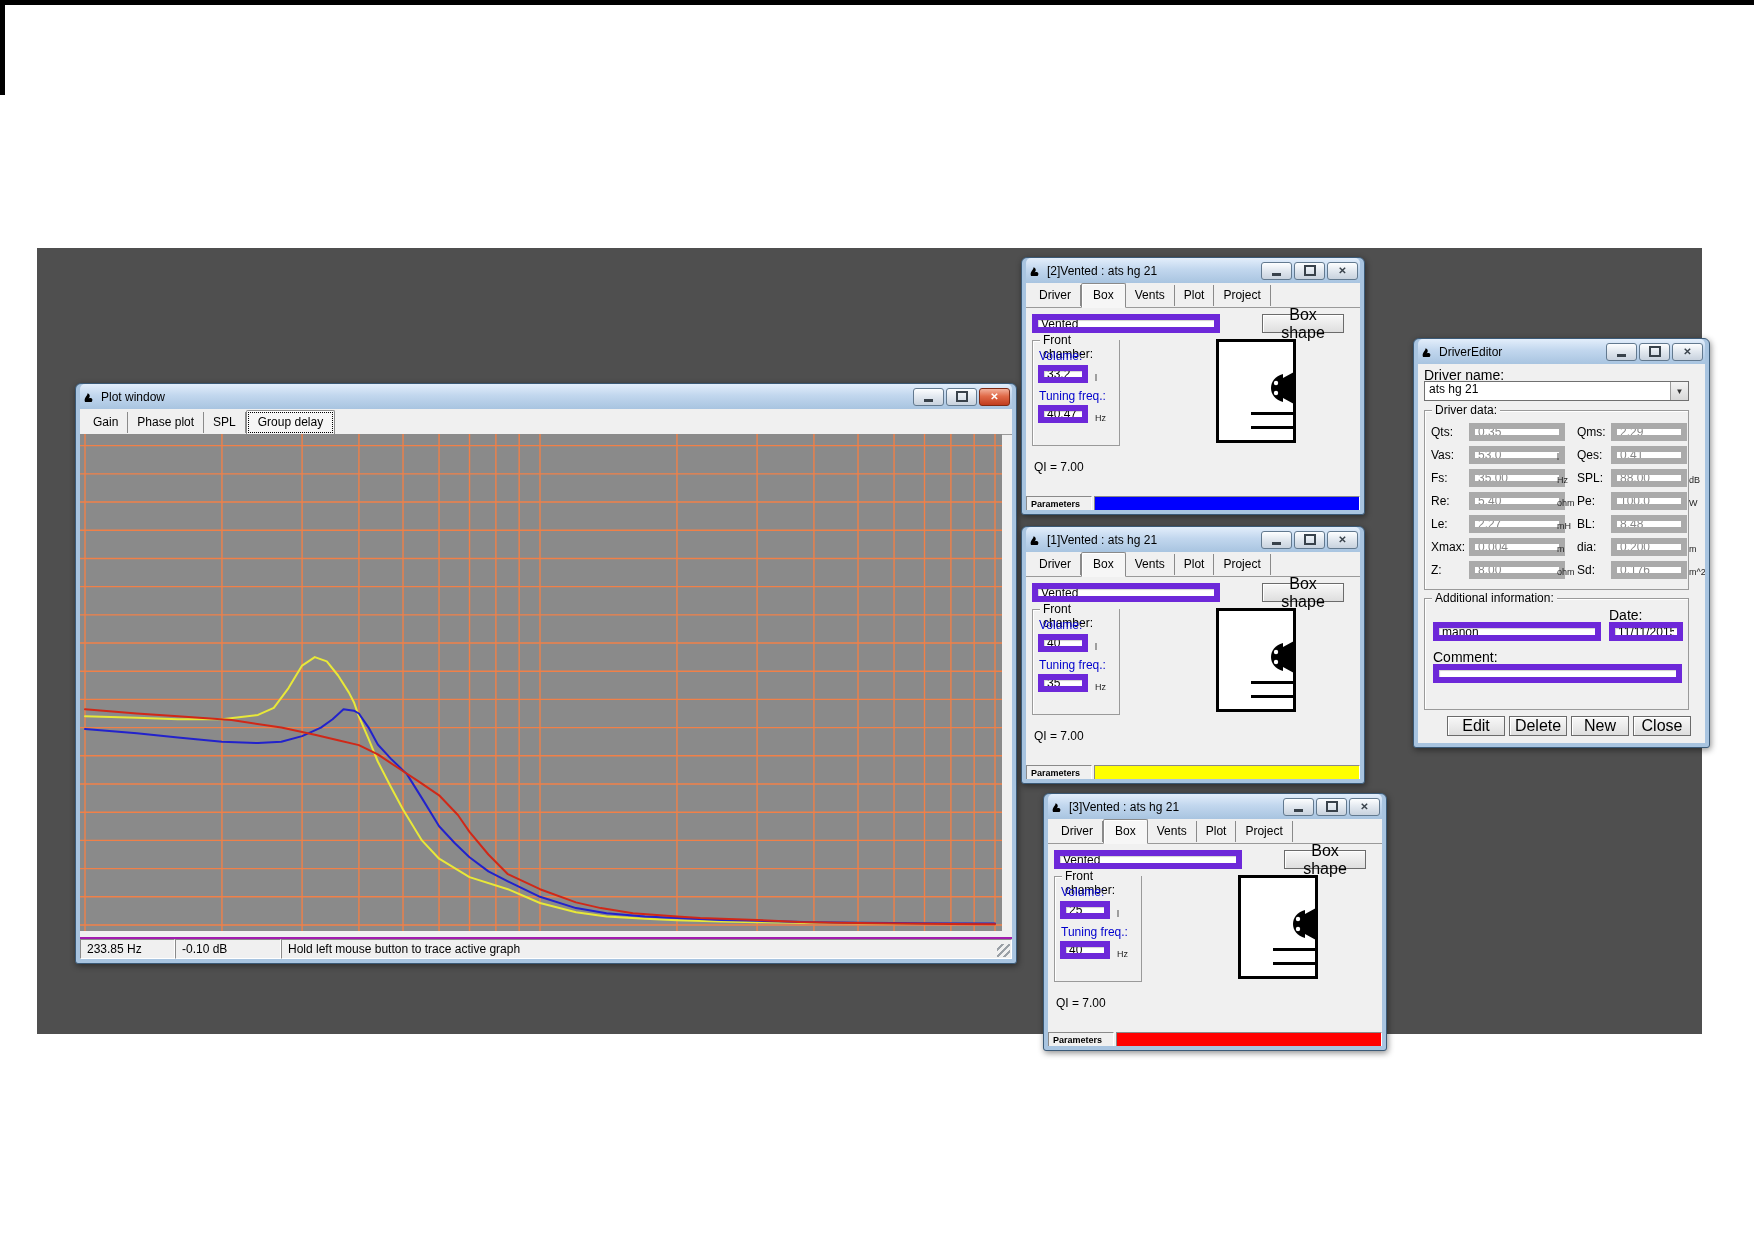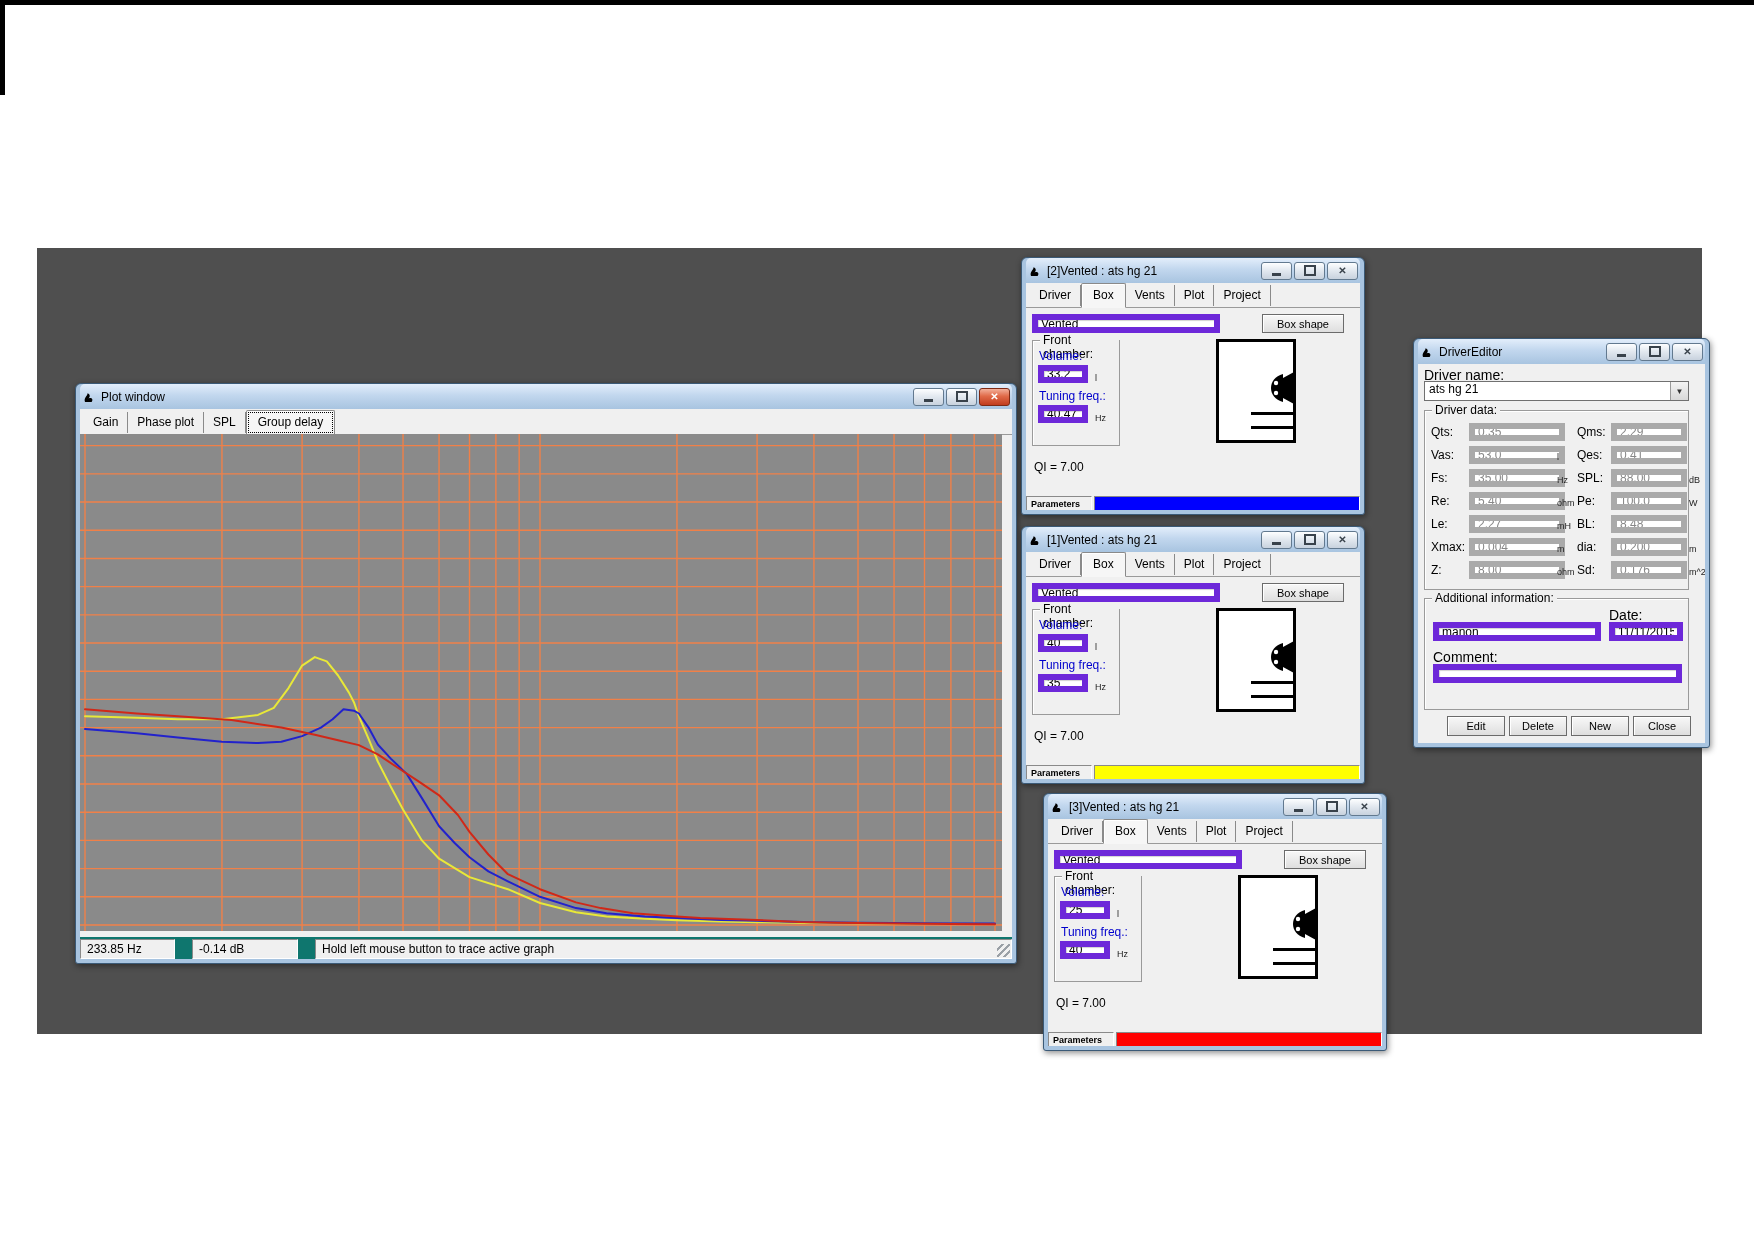--- a/index.html
+++ b/index.html
@@ -27,33 +27,33 @@
   .tabstrip{display:flex;align-items:flex-end;height:25px;background:#f0f0f0;padding-left:4px;
             border-bottom:1px solid #9a9a9a;}
   .tab{padding:3px 9px 4px;color:#000;border-right:1px solid #8a8a8a;margin-bottom:1px;cursor:default;}
   .tab.active{background:#f6f6f6;border:1px solid #8a8a8a;border-bottom:1px solid #f6f6f6;
               margin-bottom:-1px;padding:4px 11px 5px;border-radius:2px 2px 0 0;
               box-shadow:inset 1px 1px 0 #ffffff;}
   .tab.focus{outline:1px dotted #000;outline-offset:-3px;}
 
   
   #plot-area{position:absolute;left:0;top:25px;width:922px;height:497px;background:#8a8a8a;}
-  .statusbar{position:absolute;left:0;bottom:0;width:100%;height:22px;background:#0f766e;
-             display:flex;gap:17px;align-items:stretch;padding-top:2px;box-sizing:border-box;}
+  .statusbar{position:absolute;left:0;bottom:0;width:100%;height:22px;background:#a21caf;
+             display:flex;gap:0;align-items:stretch;padding-top:2px;box-sizing:border-box;}
   .scell{border:1px solid;border-color:#8a8a8a #ffffff #ffffff #8a8a8a;background:#f0f0f0;
          padding:1px 6px;font-size:12px;display:flex;align-items:center;box-sizing:border-box;}
   .grip{position:absolute;right:2px;bottom:2px;width:13px;height:13px;
         background:repeating-linear-gradient(135deg,transparent 0 3px,#9aa0a6 3px 5px);}
 
   
   .ctl-input{border:6px solid #6d28d9;background:#fff;font-family:"Liberation Sans",sans-serif;
              font-size:12px;padding:1px 3px;box-sizing:border-box;
              box-shadow:inset 1px 1px 1px rgba(0,0,0,.18);}
   .ctl-input:disabled,.ctl-input.grayed{color:#888;border-color:#aaa;box-shadow:none;}
-  .btn{border:1px solid #6b6b6b;background:linear-gradient(#f8f8f8,#dedede);font-size:11px;
+  .btn{border:1px solid #6b6b6b;background:linear-gradient(#f8f8f8,#dedede);font-size:16px;
        font-family:"Liberation Sans",sans-serif;box-shadow:inset 1px 1px 0 #fff;cursor:default;
        display:flex;align-items:center;justify-content:center;box-sizing:border-box;}
   .group{position:absolute;border:1px solid #9a9a9a;box-shadow:inset 1px 1px 0 #fff;box-sizing:border-box;}
   .group>.legend{position:absolute;top:-8px;left:7px;background:#f0f0f0;padding:0 3px;font-size:12px;}
   .bluelbl{color:#0000cc;}
   .unit{font-size:9px;color:#222;}
 
   
   .vclient .name-field{position:absolute;left:6px;top:6px;width:188px;height:19px;}
   .vclient .boxshape-btn{position:absolute;left:236px;top:6px;width:82px;height:19px;}
@@ -169,21 +169,21 @@
             <line x1="870.9059440813344" y1="0" x2="870.9059440813344" y2="497" stroke="#f08048" stroke-width="1.4"></line>
             <line x1="894.1803417948928" y1="0" x2="894.1803417948928" y2="497" stroke="#f08048" stroke-width="1.4"></line>
             <line x1="915" y1="0" x2="915" y2="497" stroke="#f08048" stroke-width="1.4"></line>
             <path d="M5.0,282.3 L56.8,283.7 L97.9,285.2 L142.0,285.2 L178.0,280.9 L193.8,273.9 L208.5,254.1 L222.1,231.6 L234.8,223.1 L246.8,227.4 L258.1,241.5 L268.8,258.4 L273.9,268.2 L278.9,282.3 L288.6,304.9 L297.8,327.5 L310.8,352.8 L323.0,375.4 L341.9,406.4 L359.1,424.7 L389.5,443.1 L427.9,455.2 L460.0,469.0 L496.0,478.3 L526.5,482.5 L564.9,484.8 L597.0,486.2 L641.1,487.6 L677.1,488.2 L733.9,489.0 L778.0,489.3 L844.5,489.6 L915.0,489.9" fill="none" stroke="#e8e838" stroke-width="2" stroke-linejoin="round" stroke-linecap="round"></path>
             <path d="M5.0,295.0 L56.8,299.3 L97.9,303.5 L142.0,307.7 L178.0,309.1 L201.3,307.7 L222.1,302.1 L240.9,293.6 L252.6,285.2 L263.5,275.3 L273.9,276.7 L278.9,279.5 L288.6,293.6 L297.8,310.5 L310.8,324.6 L326.9,340.1 L341.9,364.1 L359.1,392.3 L374.9,409.2 L389.5,423.3 L408.4,437.4 L427.9,447.3 L460.0,462.8 L496.0,474.1 L526.5,479.2 L564.9,482.5 L597.0,484.0 L641.1,485.9 L677.1,486.8 L733.9,488.2 L778.0,488.7 L844.5,489.3 L915.0,489.6" fill="none" stroke="#2222cc" stroke-width="2" stroke-linejoin="round" stroke-linecap="round"></path>
             <path d="M5.0,275.3 L56.8,279.5 L97.9,282.3 L151.6,286.0 L201.3,293.6 L234.8,300.7 L258.1,306.3 L278.9,311.1 L297.8,320.4 L319.0,334.5 L338.2,347.2 L359.1,361.3 L377.9,381.0 L389.5,397.9 L408.4,420.5 L427.9,440.2 L460.0,455.2 L496.0,468.4 L520.8,474.1 L552.9,479.2 L597.0,482.5 L620.2,484.0 L677.1,485.9 L720.1,487.9 L757.2,488.7 L819.9,489.6 L870.9,489.9 L915.0,490.2" fill="none" stroke="#d02818" stroke-width="2" stroke-linejoin="round" stroke-linecap="round"></path>
           </svg>
       </div>
       <div class="statusbar">
         <span class="scell" style="width:95px;">233.85 Hz</span>
-        <span class="scell" style="width:106px;">-0.14 dB</span>
+        <span class="scell" style="width:106px;">-0.10 dB</span>
         <span class="scell" style="flex:1;position:relative;">Hold left mouse button to trace active graph</span>
         <span class="grip"></span>
       </div>
     </div>
   </div>
 
   <div class="win" style="left:1021px;top:257px;width:334px;height:252px;">
     <div class="titlebar">
       <svg class="winicon" viewBox="0 0 14 14">
           <path d="M3,12 C1.6,7.5 5.2,6.5 5.6,3.2 C8.4,4.2 8.2,7 6.6,8.4 C9.6,7.2 11.6,9.4 9.6,12 Z" fill="#000"></path>

